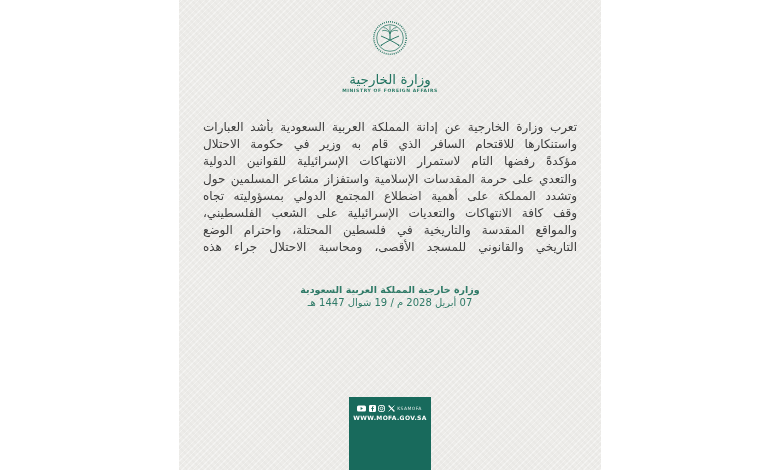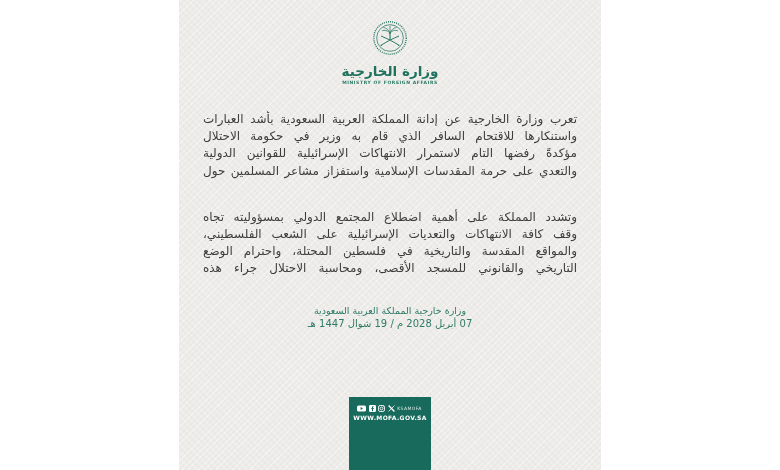--- a/index.html
+++ b/index.html
@@ -14,41 +14,41 @@
     background-color:#edece9;
     background-image:
       repeating-linear-gradient(45deg, rgba(0,0,0,0.015) 0 2px, transparent 2px 5px),
       repeating-linear-gradient(-45deg, rgba(255,255,255,0.4) 0 1px, transparent 1px 4px);
     display:flex; flex-direction:column; align-items:center;
   }
   
   .logo-block { margin-top:20px; display:flex; flex-direction:column; align-items:center; }
   .emblem { display:block; }
   .calligraphy {
-    margin-top:8px; color:#217360; font-weight:bold; font-size:13.5px; line-height:15px;
+    margin-top:16px; color:#217360; font-weight:normal; font-size:13.5px; line-height:15px;
     font-family:"DejaVu Sans", sans-serif; direction:rtl;
   }
   .logo-caption {
     margin-top:1px; color:#2b7a66; font-size:4.5px; letter-spacing:0.6px; font-weight:bold;
   }
   
   .statement {
     width:374px; direction:rtl; color:#3d3d3d;
     font-size:12px; margin-top:26px;
   }
   .para { display:block; }
-  .para + .para { margin-top:29px; }
+  .para + .para { }
   .line {
     line-height:17.2px; height:17.2px; overflow:hidden;
     text-align:justify; text-align-last:justify; white-space:nowrap;
   }
   .line.last { text-align:right; text-align-last:right; }
   
   .signature { margin-top:26px; text-align:center; direction:rtl; color:#2f7a67; }
-  .sig-name { font-size:9.5px; font-weight:normal; line-height:13px; }
+  .sig-name { font-size:9.5px; font-weight:bold; line-height:13px; }
   .sig-date { font-size:10px; line-height:14px; }
   
   .footer {
     position:absolute; bottom:0; left:50%; transform:translateX(-50%);
     width:82px; height:73px; background:#186a5c;
     display:flex; flex-direction:column; align-items:center;
     padding-top:8px;
   }
   .social-row { display:flex; align-items:center; gap:2.5px; height:7px; }
   .social-row svg { display:block; }

